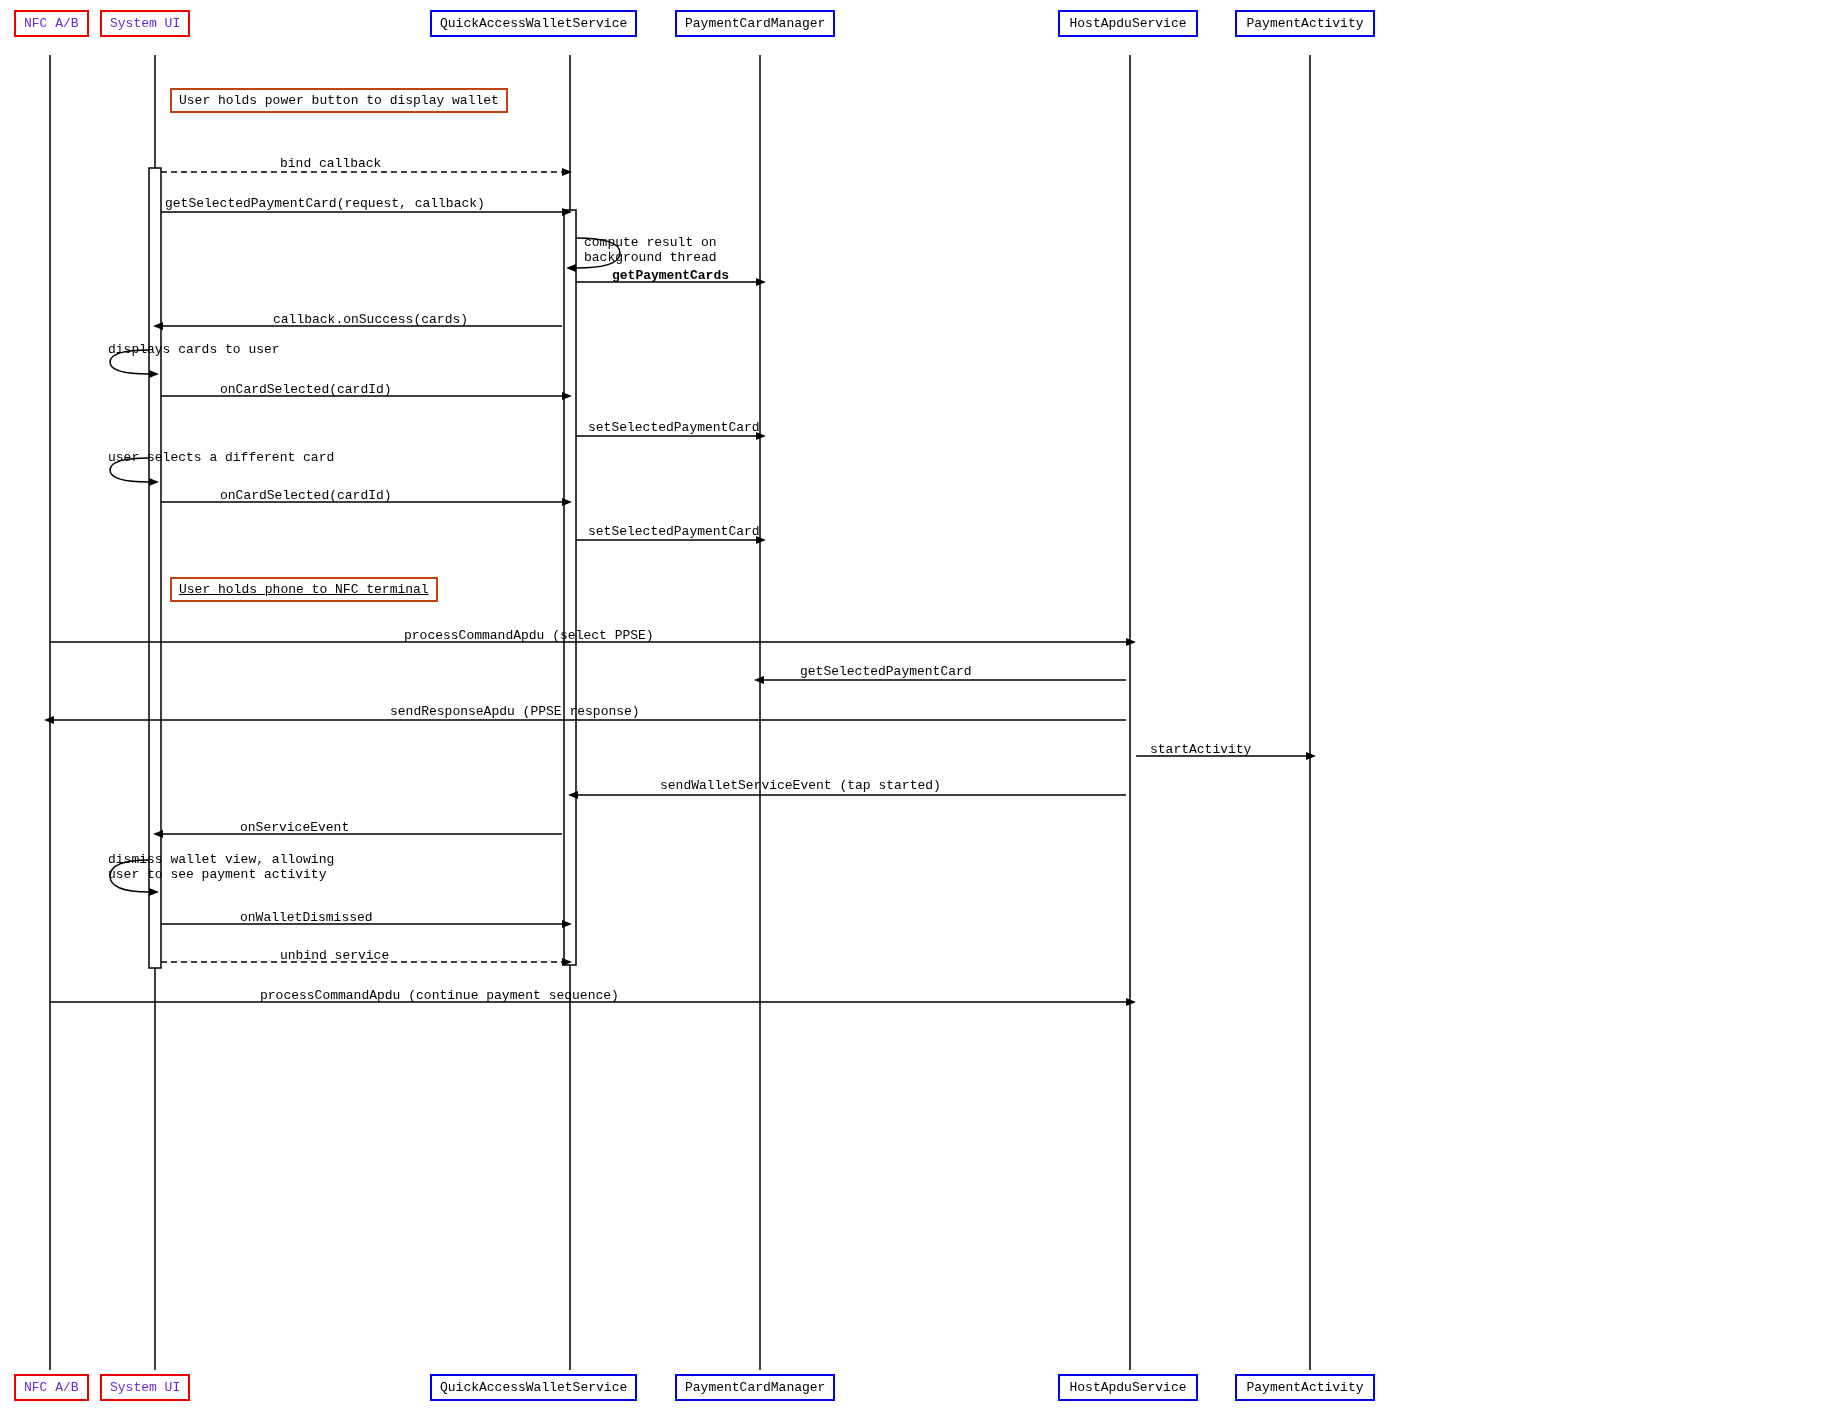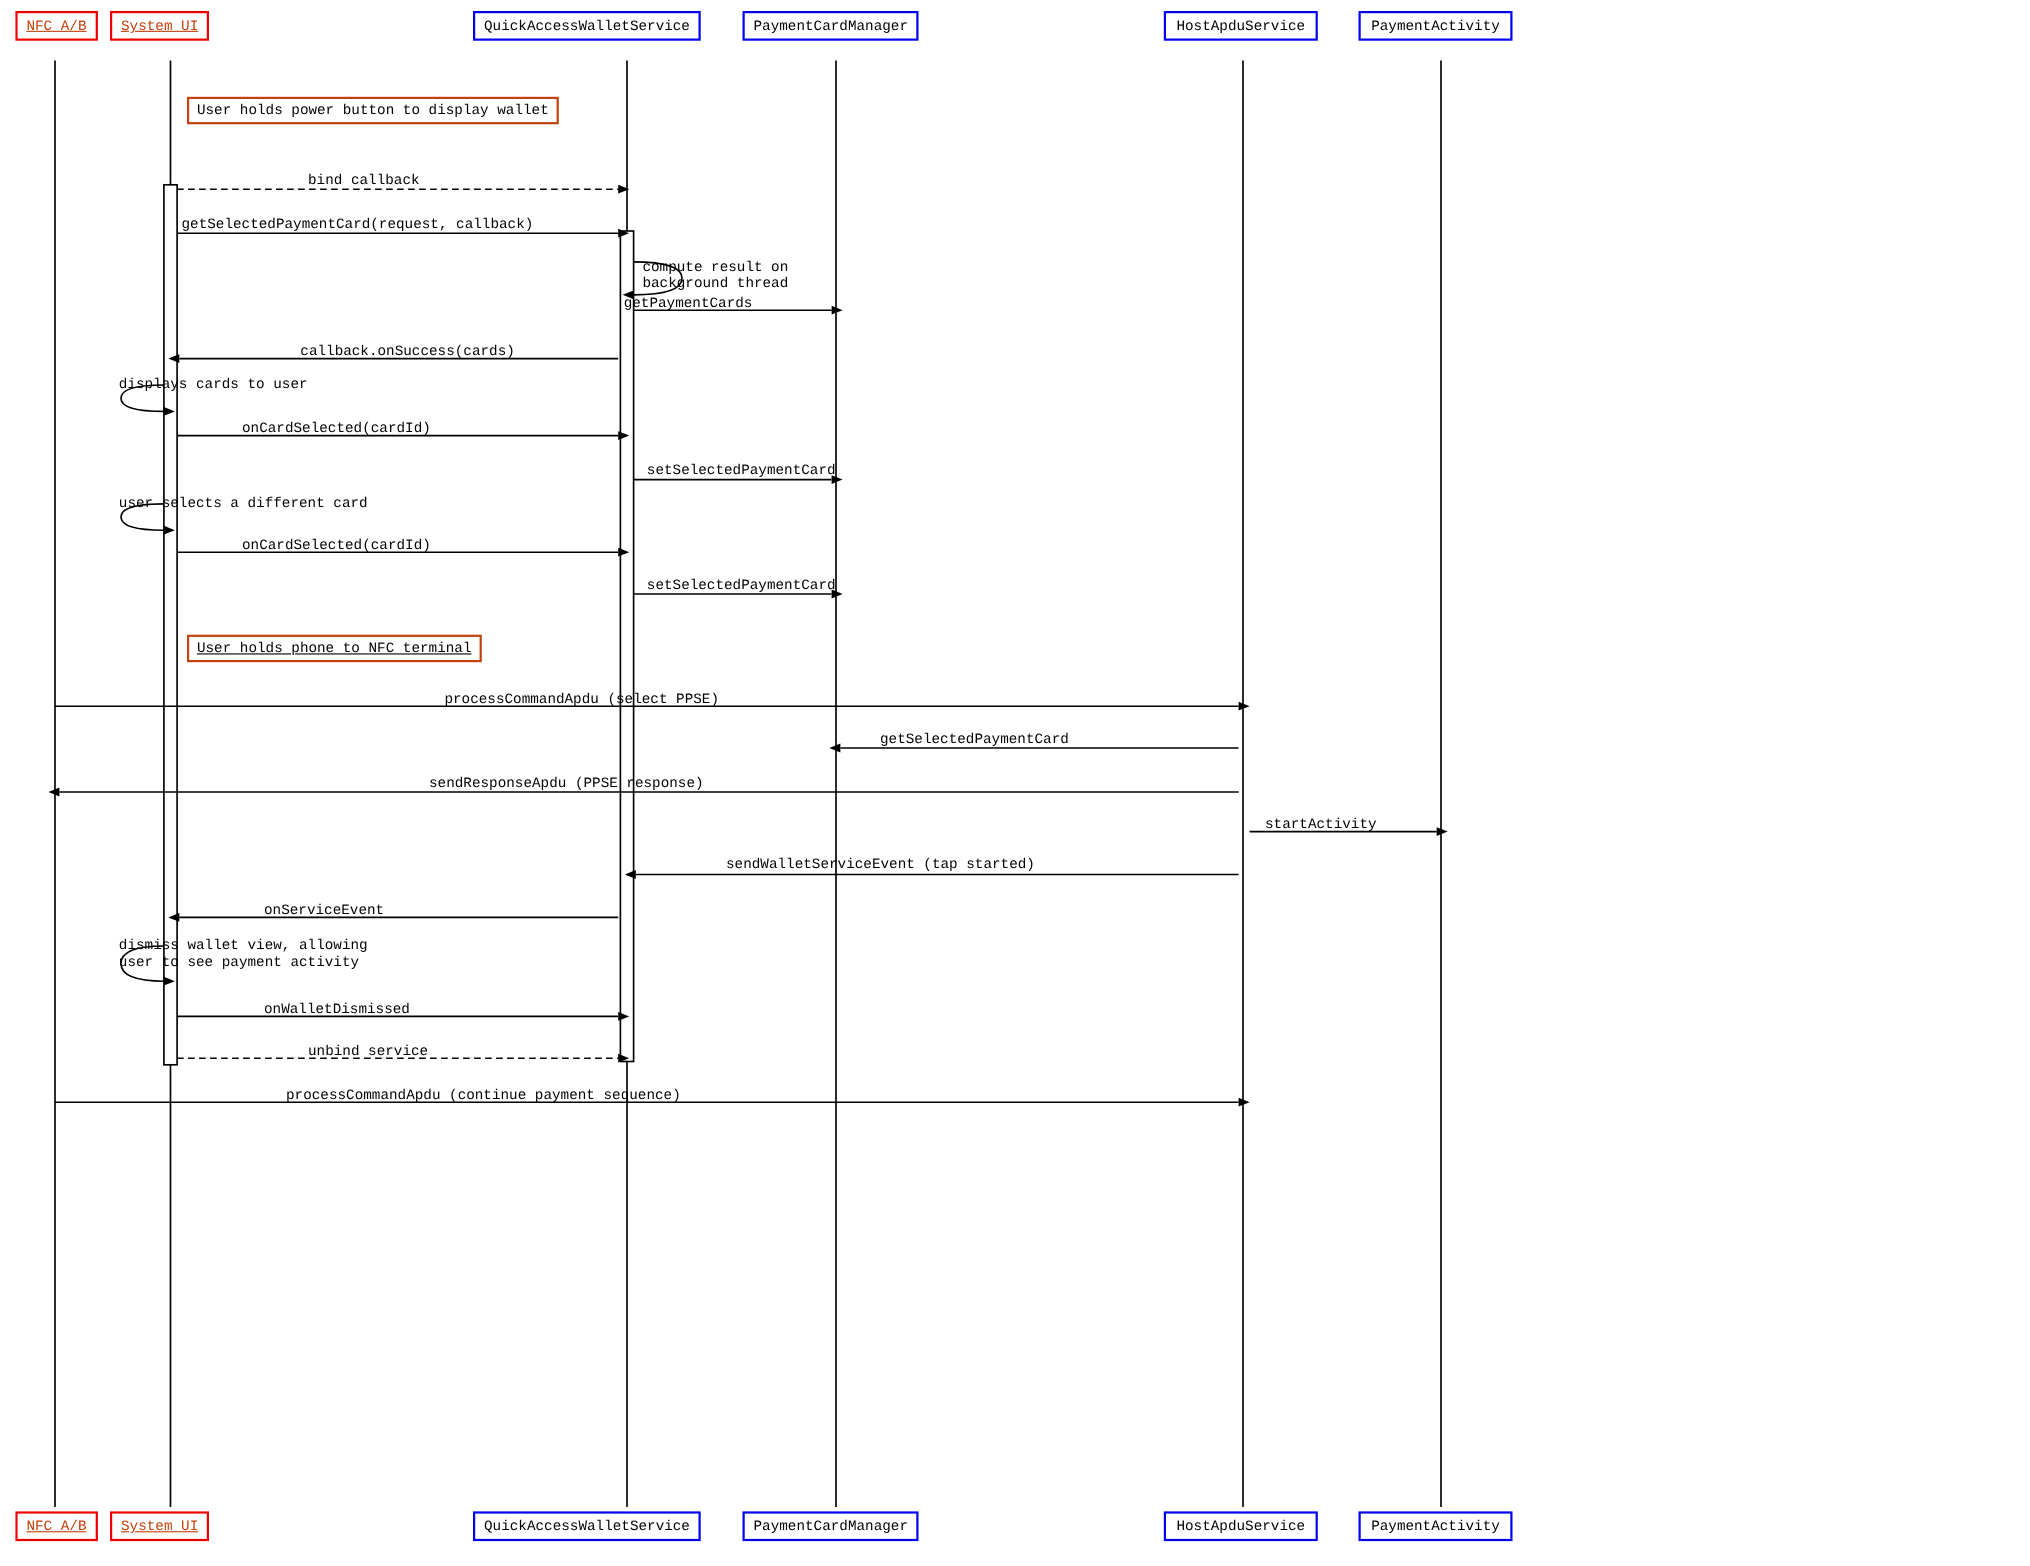--- a/index.html
+++ b/index.html
@@ -21,21 +21,21 @@
     .actor-box {
       position: absolute;
       border: 2px solid;
       padding: 4px 8px;
       font-size: 13px;
       font-weight: normal;
       background: #fff;
       white-space: nowrap;
       text-align: center;
     }
-    .actor-red { border-color: #e00; color: #c2410c; text-decoration: underline; }
+    .actor-red { border-color: #e00; color: #6d28d9; }
     .actor-blue { border-color: #00e; color: #000; }
 
     .note-box {
       position: absolute;
       border: 2px solid #c2410c;
       padding: 3px 7px;
       background: #fff;
       font-size: 13px;
       color: #000;
       white-space: nowrap;
@@ -170,21 +170,21 @@
 
   <div class="msg-label" style="left:280px; top:156px;">
     <span>bind callback</span>
   </div>
   <div class="msg-label" style="left:165px; top:196px;">
     <span>getSelectedPaymentCard(request, callback)</span>
   </div>
   <div class="msg-label" style="left:584px; top:235px;">
     <span>compute result on<br>background thread</span>
   </div>
-  <div class="msg-label" style="left:567px; top:268px;">
+  <div class="msg-label" style="left:612px; top:268px;font-weight:bold;">
     <span>getPaymentCards</span>
   </div>
   <div class="msg-label" style="left:229px; top:312px;margin-left:44px;">
     <span>callback.onSuccess(cards)</span>
   </div>
   <div class="msg-label" style="left:108px; top:342px;">
     <span>displays cards to user</span>
   </div>
   <div class="msg-label" style="left:220px; top:382px;">
     <span>onCardSelected(cardId)</span>

